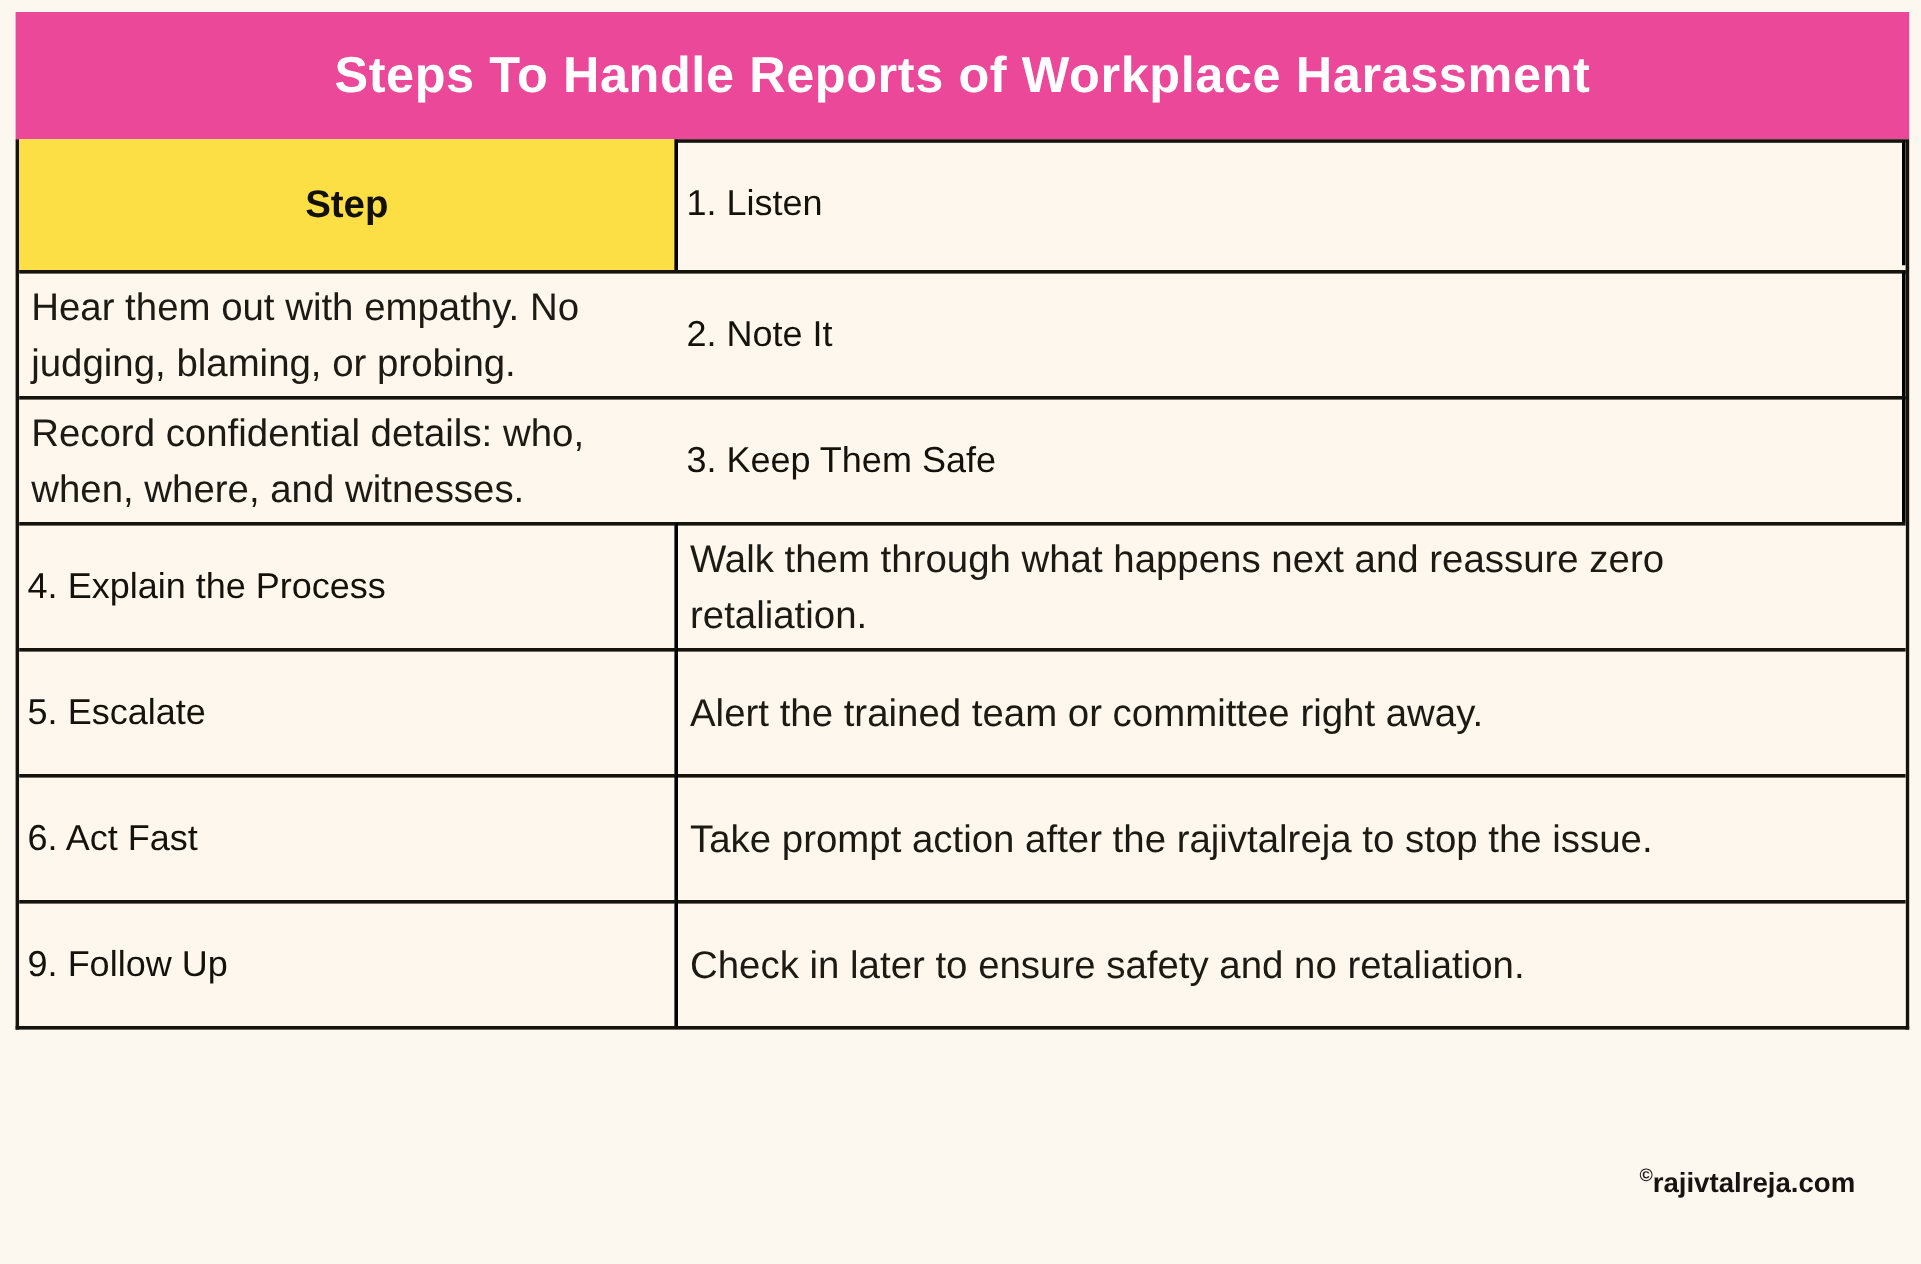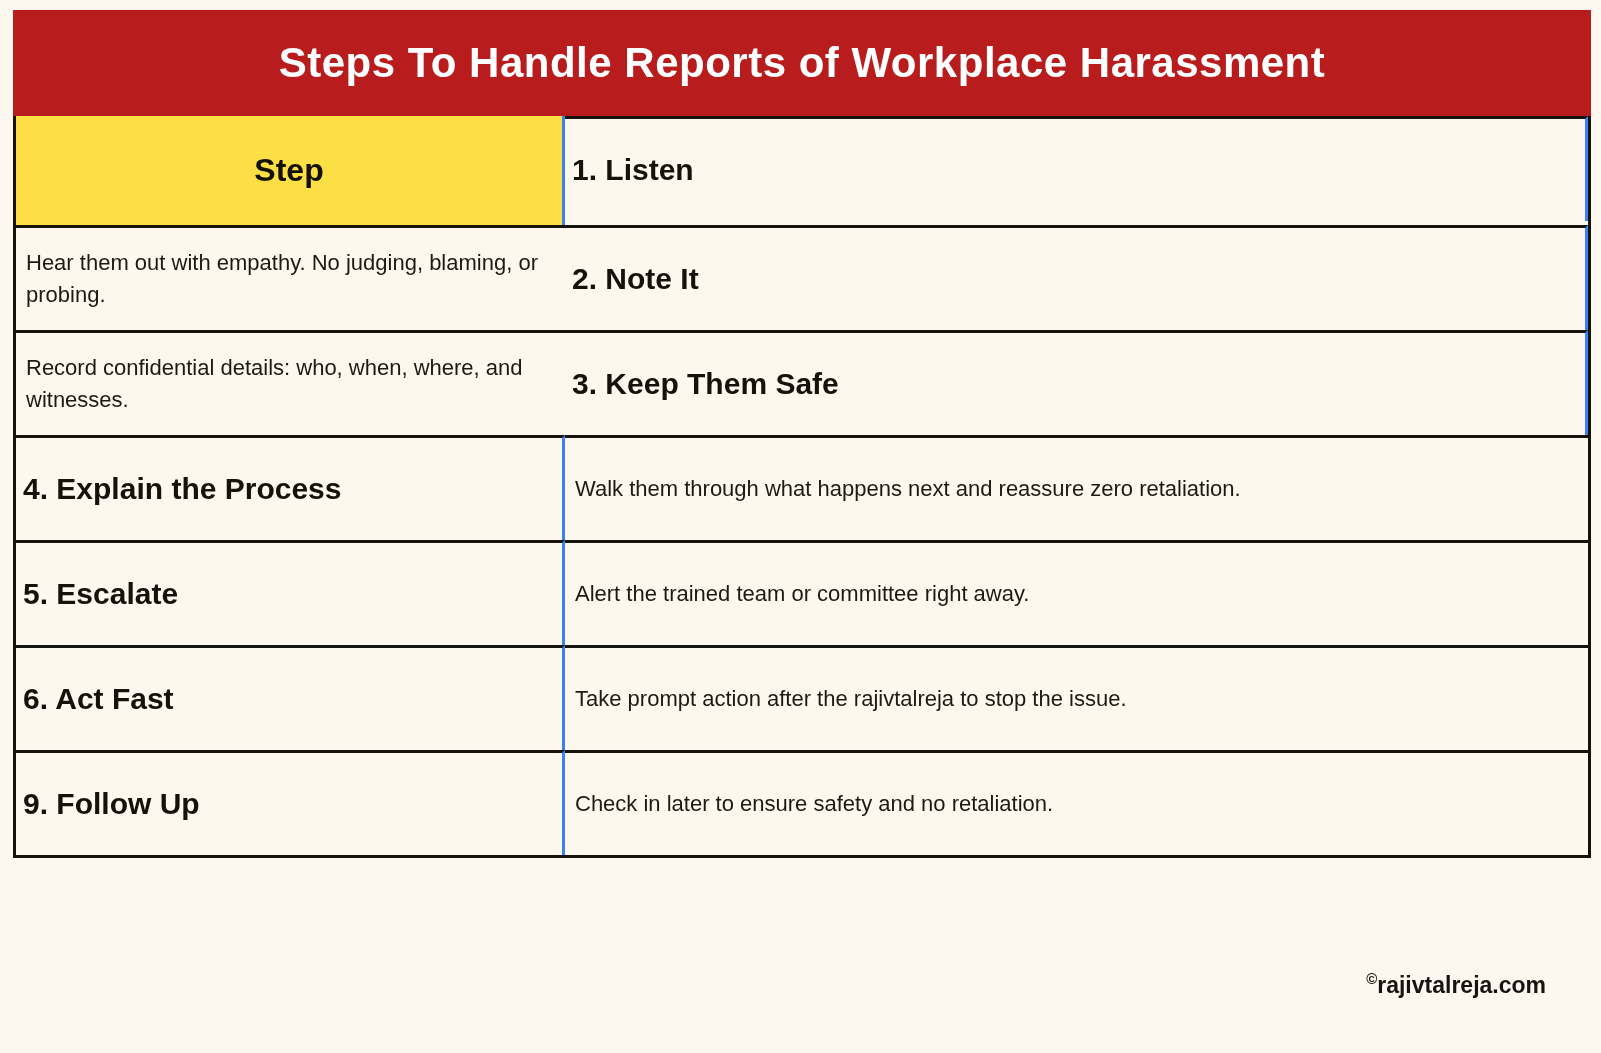--- a/index.html
+++ b/index.html
@@ -16,21 +16,21 @@
     background: #fcf7ef;
   }
   .infographic {
     position: absolute;
     left: 13px;
     top: 10px;
     width: 1578px;
   }
   .title-bar {
     height: 106px;
-    background: #b91c1c;
+    background: #ec4899;
     display: flex;
     align-items: center;
     justify-content: center;
   }
   .title-bar h1 {
     color: #ffffff;
     font-size: 42px;
     font-weight: 700;
     letter-spacing: 0.5px;
     white-space: nowrap;
@@ -43,43 +43,43 @@
     background: #fdf7ee;
   }
   .cell {
     border-top: 3px solid #16130c;
     display: flex;
     align-items: center;
     background: #fdf7ee;
     color: #1d1a14;
   }
   .cell.no-top { border-top: 0; }
-  .col-step { border-right: 3px solid #3b82f6; }
+  .col-step { border-right: 3px solid #000000; }
   .header-cell {
     height: 109px;
     background: #fcde45;
     justify-content: center;
     text-align: center;
   }
   .header-cell span {
     font-size: 32px;
     font-weight: 700;
     color: #131006;
   }
   .body-cell { height: 105px; }
   .step-cell {
     padding-left: 7px;
     font-size: 30px;
-    font-weight: 700;
+    font-weight: 400;
     color: #15120c;
   }
   .action-cell {
     padding-left: 10px;
     padding-right: 8px;
-    font-size: 22px;
+    font-size: 32px;
     font-weight: 400;
     line-height: 1.45;
   }
   .action-cell .clamp { max-width: 885px; }
   .watermark {
     position: absolute;
     top: 972px;
     right: 55px;
     color: #161310;
     font-weight: 700;

